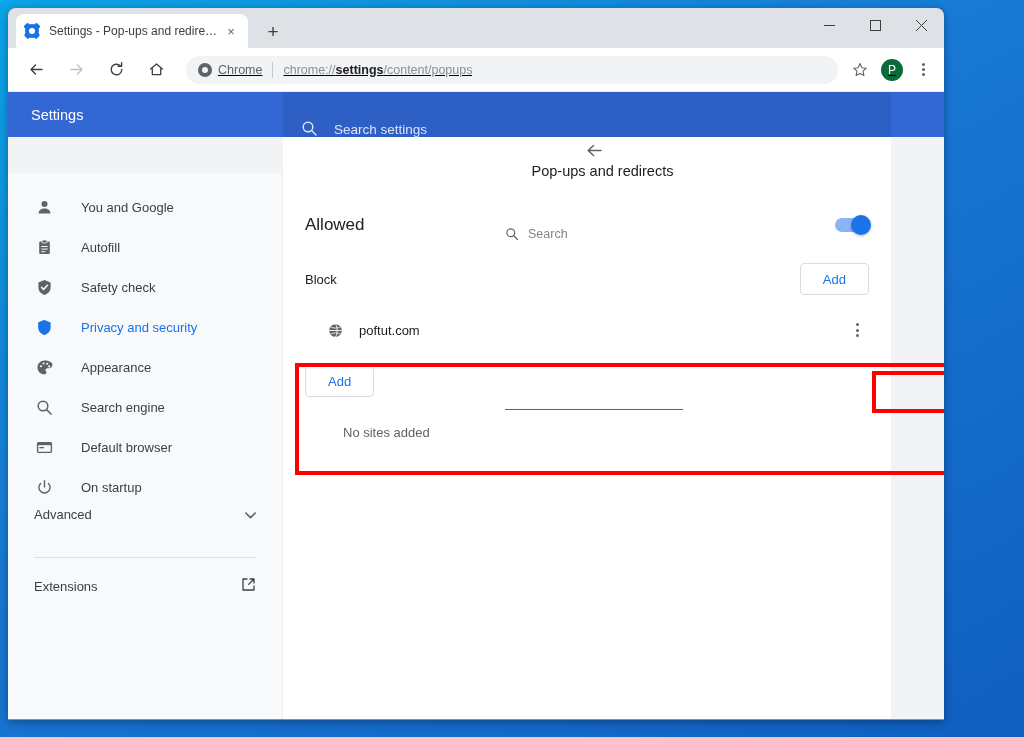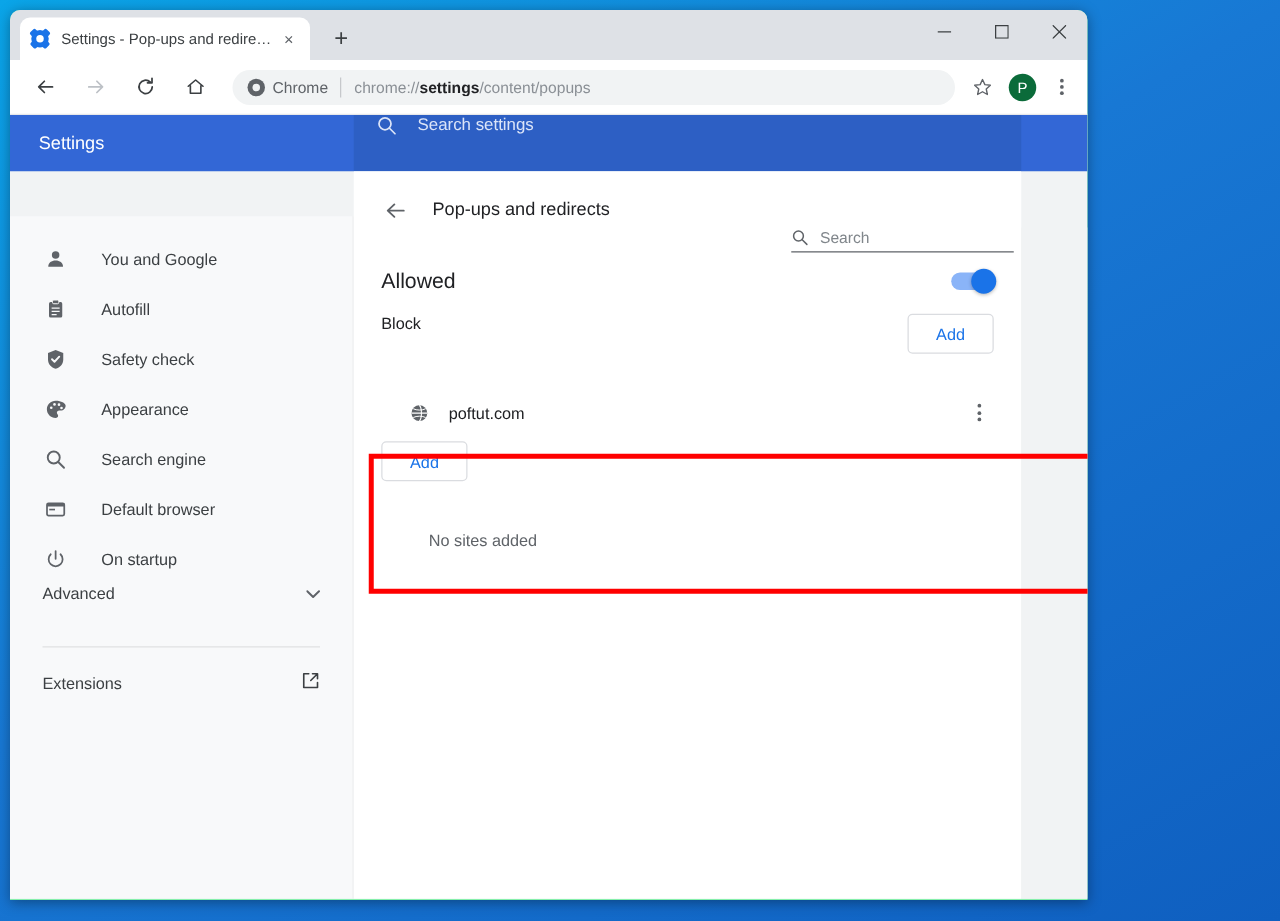--- a/index.html
+++ b/index.html
@@ -10,25 +10,26 @@
   }
   body {
     background: linear-gradient(150deg, #0aa5e8 0%, #1878d4 45%, #0f5fc0 100%);
     position: relative;
   }
 
   
   #window {
     position: absolute;
     left: 8px; top: 8px;
-    width: 862px; height: 712px;
-    background: #86efac;
+    width: 936px; height: 712px;
+    background: #f97316;
     border-radius: 8px 8px 0 0;
     overflow: hidden;
     box-shadow: 0 2px 10px rgba(0,0,0,.35);
+    text-decoration: underline;
   }
 
   
   #tabstrip {
     position: relative;
     height: 40px;
     background: #dee1e6;
   }
   .tab {
     position: absolute;
@@ -158,21 +159,21 @@
   #settings-title {
     width: 275px; box-sizing: border-box;
     padding-left: 23px;
     color: #ffffff; font-size: 14.5px;
     flex: 0 0 275px;
   }
   #search-settings {
     flex: 1 1 auto;
     height: 45px;
     background: #2d5fc4;
-    display: flex; align-items: flex-start;
+    display: flex; align-items: flex-end;
     padding-left: 18px;
     box-sizing: border-box;
     margin-right: 53px;
   }
   #search-settings .sicon { margin-right: 16px; display: flex; }
   #search-settings .stext { color: #dbe4f8; font-size: 13.5px; }
 
   #body-row {
     position: absolute; left: 0; top: 45px; right: 0; bottom: 0;
     display: flex;
@@ -212,20 +213,21 @@
     background: #ffffff;
     position: relative;
     margin-right: 53px;
     overflow: hidden;
   }
   #content-head {
     height: 62px;
     display: flex; align-items: center;
     padding: 0 6px 0 20px;
     box-sizing: border-box;
+    flex-direction: column;
   }
   .backarrow { width: 26px; flex: 0 0 26px; display: flex; align-items: center; justify-content: center; }
   #page-title { font-size: 14.5px; color: #202124; margin-left: 17px; flex: 1 1 auto; }
   #content-search {
     width: 178px; flex: 0 0 178px;
     display: flex; 
     border-bottom: 1px solid #5f6368;
     padding-bottom: 4px;
     margin-top: 48px;
   }
@@ -244,21 +246,21 @@
     background: #8ab4f8; position: relative; flex: 0 0 34px;
   }
   .toggle .knob {
     position: absolute; right: -2px; top: -3px;
     width: 20px; height: 20px; border-radius: 50%;
     background: #1a73e8;
     box-shadow: 0 1px 3px rgba(0,0,0,.28);
   }
 
   .sec-header {
-    height: 56px; display: flex; 
+    height: 56px; display: flex; align-items: center;
     padding: 0 22px; box-sizing: border-box;
   }
   .sec-title { font-size: 13px; color: #202124; flex: 1 1 auto; }
   .add-btn {
     border: 1px solid #dadce0; border-radius: 4px;
     background: #ffffff;
     color: #1a73e8; font-size: 13px;
     padding: 0 22px; height: 32px;
     display: flex; align-items: center; justify-content: center;
     font-family: "Liberation Sans", sans-serif;
@@ -419,20 +421,29 @@
         <div class="side-item">
           <span class="si-ico">
             <svg width="17" height="17" viewBox="0 0 17 17">
                 <path d="M8.5 1 L14.6 3.4 V8.3 c0 4-2.6 6.6-6.1 7.7 C5 14.9 2.4 12.3 2.4 8.3 V3.4 Z" fill="#5f6368"></path>
                 <path d="M5.6 8.4 L7.6 10.4 L11.4 6.3" stroke="#f8f9fa" stroke-width="1.5" fill="none" stroke-linecap="round" stroke-linejoin="round"></path>
               </svg>
           </span>
           <span>Safety check</span>
         </div>
 
+        <div class="side-item active">
+          <span class="si-ico">
+            <svg width="17" height="17" viewBox="0 0 17 17">
+                <path d="M8.5 1 L14.6 3.4 V8.3 c0 4-2.6 6.6-6.1 7.7 C5 14.9 2.4 12.3 2.4 8.3 V3.4 Z" fill="#1a73e8"></path>
+                <path d="M8.5 1 L8.5 16 C5 14.9 2.4 12.3 2.4 8.3 V3.4 Z" fill="#1a73e8"></path>
+              </svg>
+          </span>
+          <span>Privacy and security</span>
+        </div>
 
         <div class="side-item">
           <span class="si-ico">
             <svg width="17" height="17" viewBox="0 0 17 17">
                 <path d="M8.5 1.5 C4.6 1.5 1.5 4.5 1.5 8.4 c0 3.9 3.1 6.9 7 6.9 c1.2 0 2-0.8 2-1.8 c0-0.5-0.2-0.9-0.5-1.2 c-0.3-0.3-0.5-0.7-0.5-1.2 c0-1 0.8-1.8 1.9-1.8 h1.3 c2.1 0 3.8-1.7 3.8-3.8 C16.5 3.6 13 1.5 8.5 1.5 Z" fill="#5f6368"></path>
                 <circle cx="5" cy="7.2" r="1.05" fill="#f8f9fa"></circle>
                 <circle cx="7.6" cy="4.5" r="1.05" fill="#f8f9fa"></circle>
                 <circle cx="11.2" cy="4.7" r="1.05" fill="#f8f9fa"></circle>
                 <circle cx="13.2" cy="7.4" r="1.05" fill="#f8f9fa"></circle>
               </svg>

